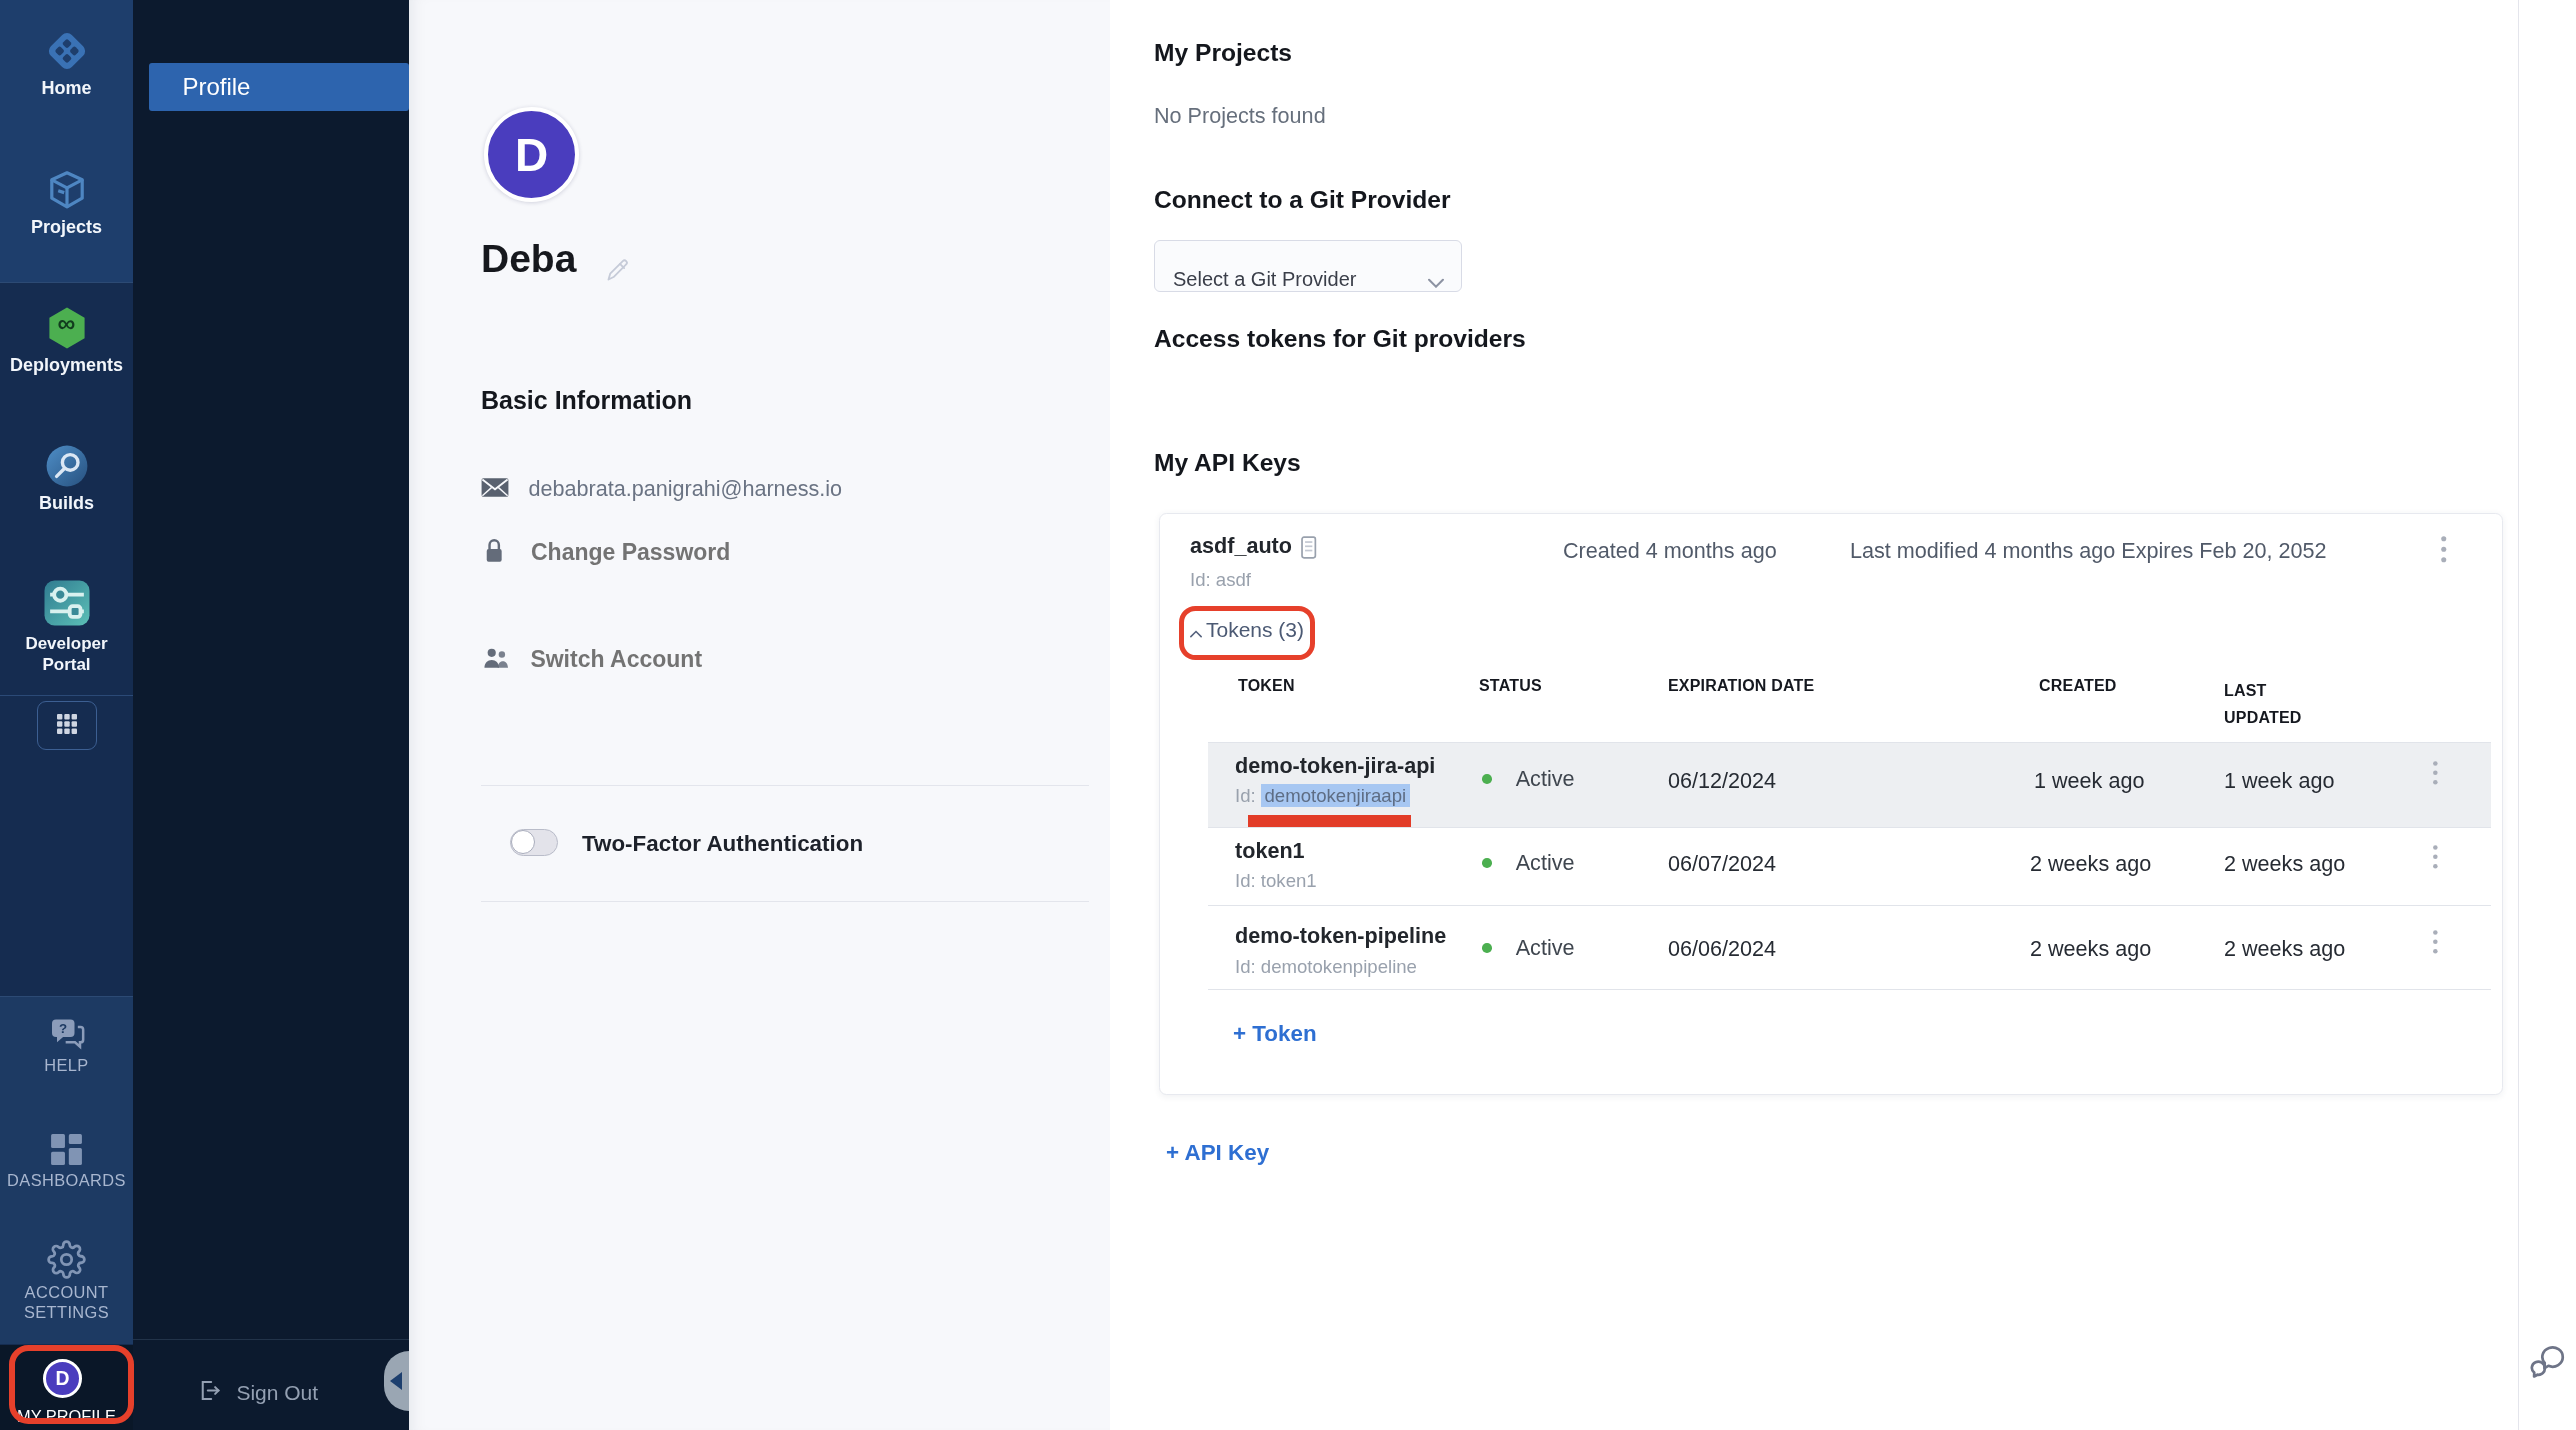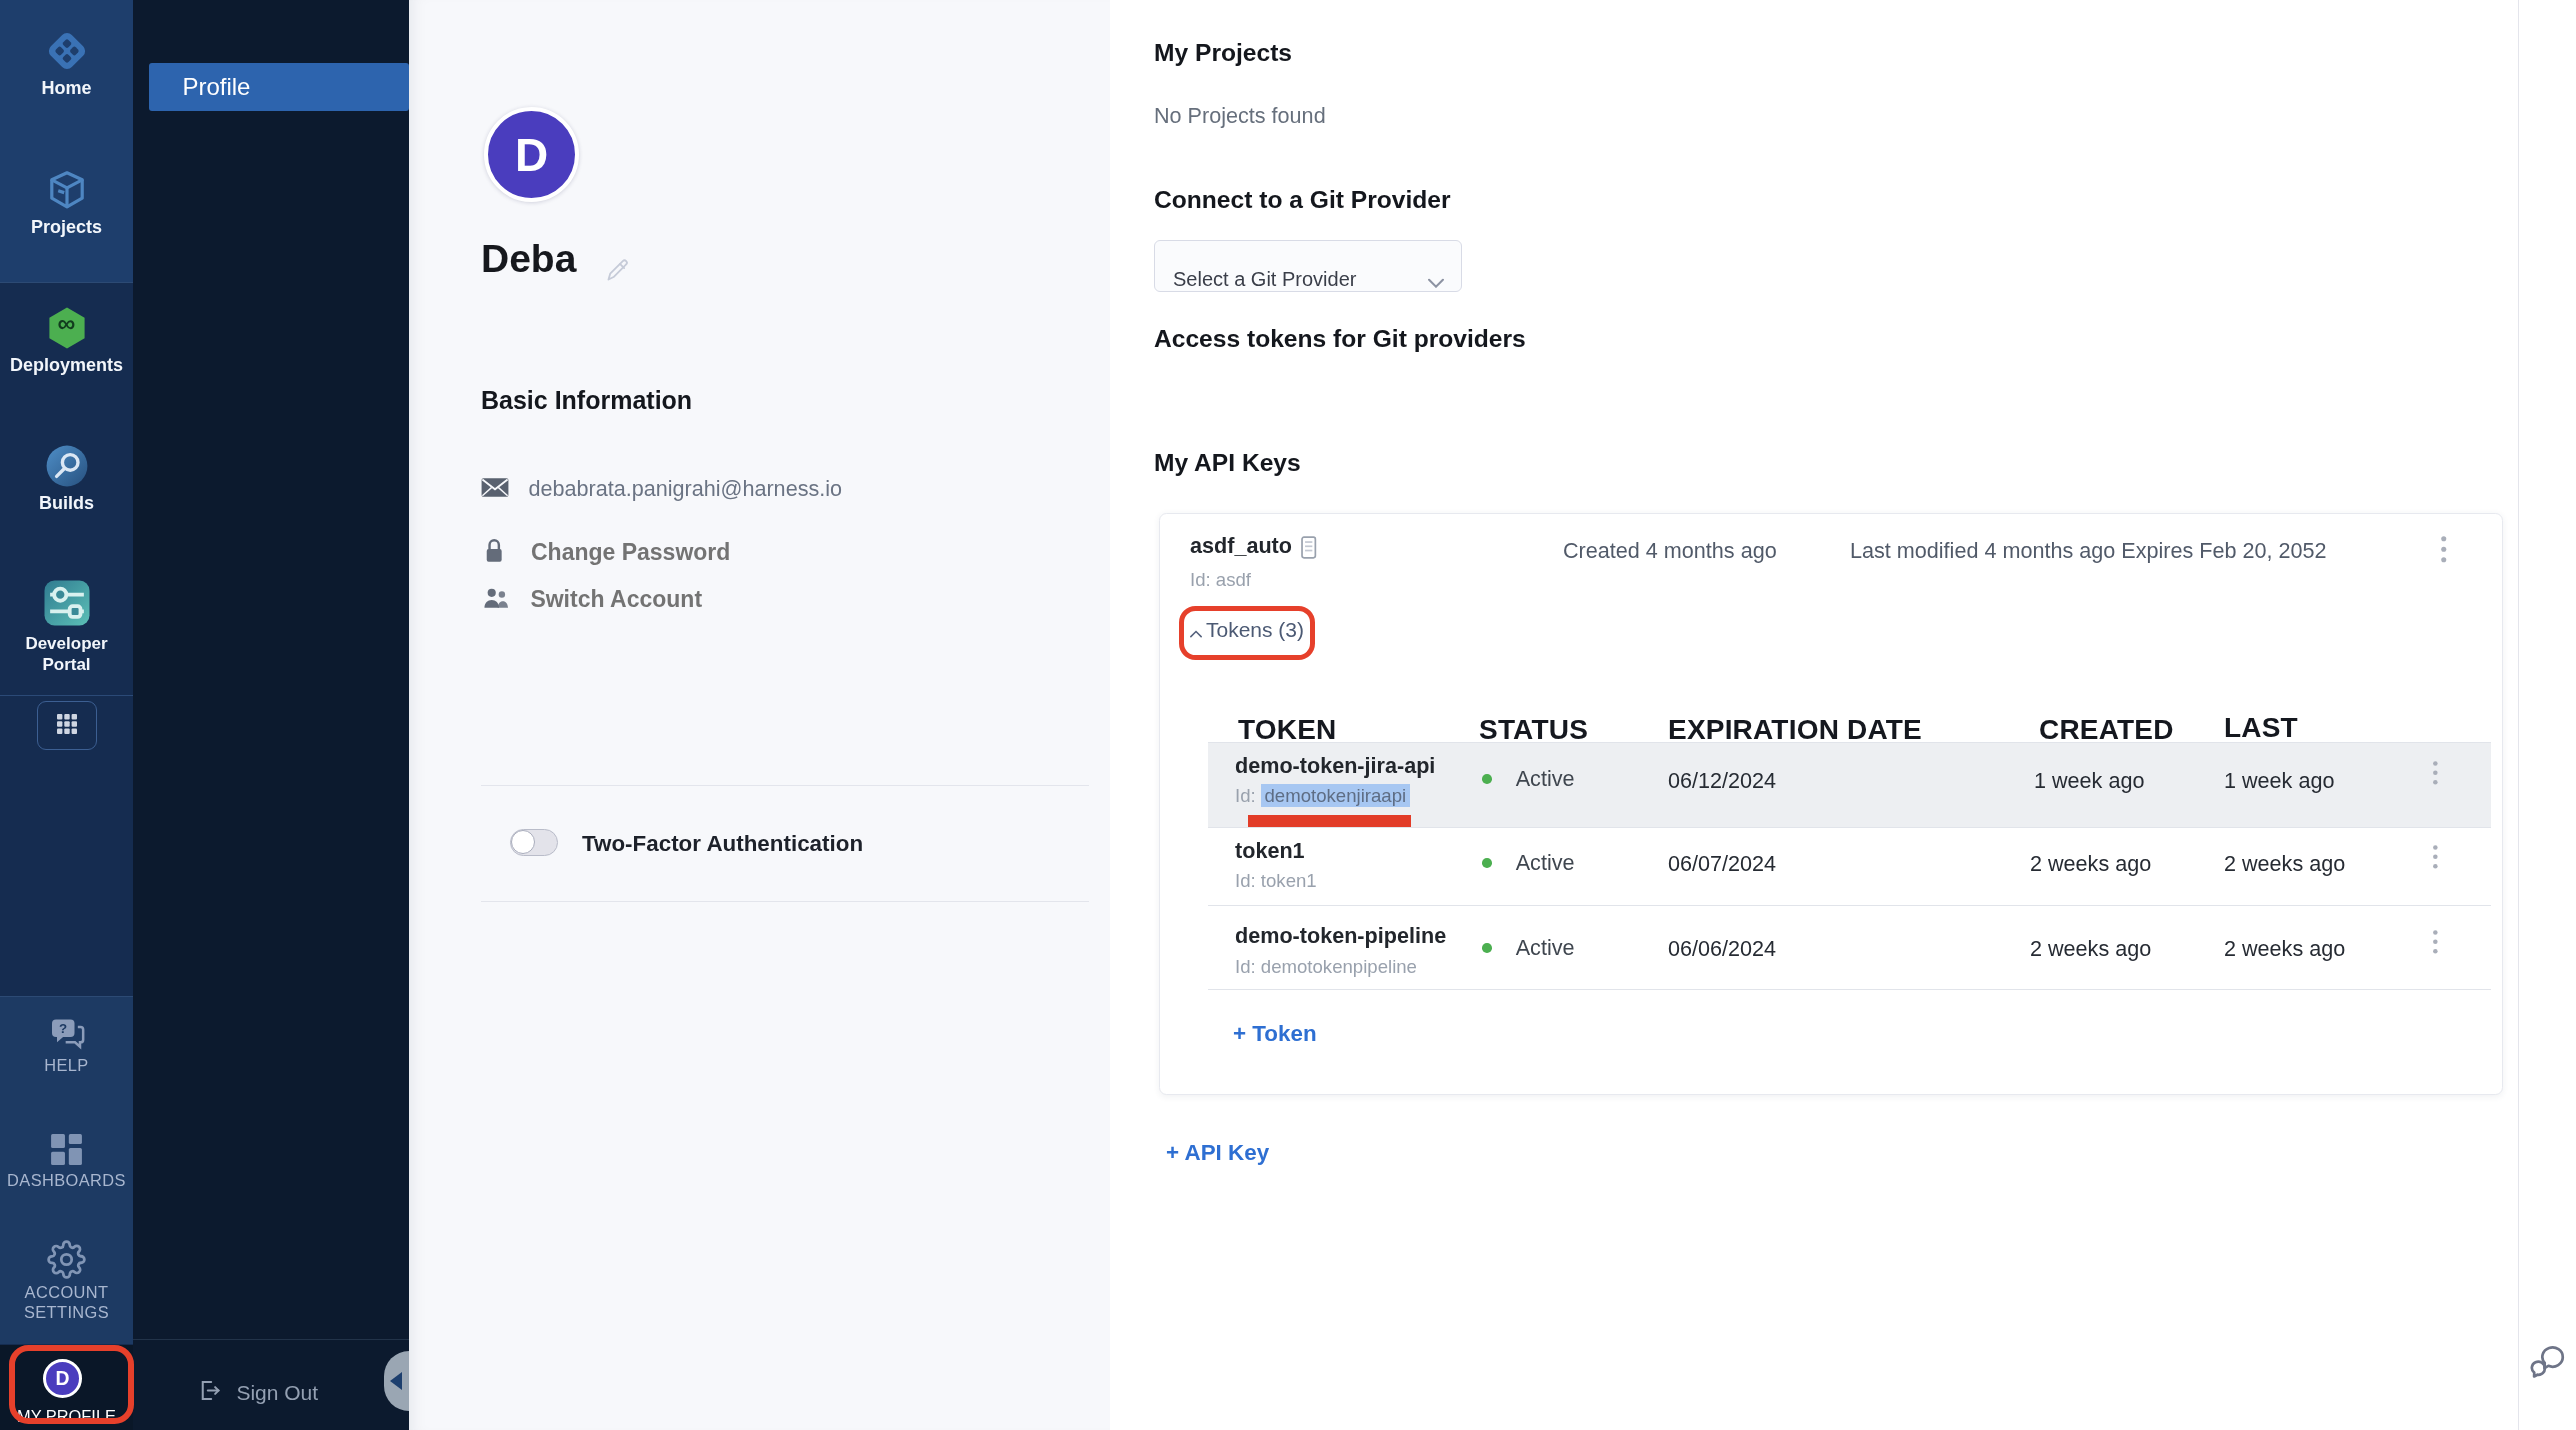--- a/index.html
+++ b/index.html
@@ -70,21 +70,21 @@
 
   
   .card{position:absolute;left:49px;top:513px;width:1344px;height:582px;background:#fff;
         border:0.7px solid #e7e9ef;border-radius:7.5px;box-shadow:0 1.5px 6px rgba(40,50,80,.07);}
   .key-name{position:absolute;left:30px;top:19.4px;font-size:21.6px;font-weight:700;color:#22262c;}
   .key-id{position:absolute;left:30px;top:55px;font-size:18.6px;color:#99a1ad;}
   .key-meta{position:absolute;top:24px;font-size:21.6px;color:#515a69;}
   .tokens-toggle{position:absolute;left:46px;top:104px;font-size:21px;color:#4c5a74;cursor:pointer;}
   .red-box-tokens{position:absolute;left:19.4px;top:92px;width:136px;height:54px;
                   border:5.2px solid #e6402b;border-radius:16.4px;z-index:40;pointer-events:none;}
-  .th{position:absolute;top:163px;font-size:28px;font-weight:700;color:#15181f;letter-spacing:0.2px;margin-top:37px;}
+  .th{position:absolute;top:163px;font-size:16px;font-weight:700;color:#15181f;letter-spacing:0.2px;}
   .card-divider{position:absolute;left:48px;width:1283px;height:0.7px;background:#e1e4ea;}
   .row-hl{position:absolute;left:48px;top:229px;width:1283px;height:84px;background:#edeff2;}
   .tok-name{position:absolute;left:75px;font-size:21.6px;font-weight:700;color:#22262c;}
   .tok-id{position:absolute;left:75px;font-size:18.6px;color:#99a1ad;}
   .tok-id .sel{background:#a7c7f2;color:#5e6d84;padding:0.7px 3.7px;}
   .cell{position:absolute;font-size:21.6px;color:#262b33;}
   .status{position:absolute;display:flex;align-items:center;gap:24px;font-size:21.6px;color:#3f464f;}
   .dot{width:9.7px;height:9.7px;border-radius:50%;background:#4caf50;}
   .kebab{position:absolute;cursor:pointer;}
   .red-underline{position:absolute;left:88px;top:301px;width:163px;height:12px;background:#e23c28;
@@ -288,21 +288,21 @@
     <div class="info-row" style="top:537px;">
       <span style="margin-left:2.2px;">
         <svg width="22.4" height="27" viewBox="0 0 24 28">
           <path d="M7 13V8a5 5 0 0110 0v5" fill="none" stroke="#646c7a" stroke-width="2.6"></path>
           <rect x="4" y="12.5" width="16" height="13.5" rx="2" fill="#646c7a"></rect>
         </svg>
       </span>
       <span class="link" style="margin-left:6px;">Change Password</span>
     </div>
 
-    <div class="info-row" style="top:586px;">
+    <div class="info-row" style="top:646px;">
       <span>
         <svg width="30" height="24" viewBox="0 0 28 22" fill="#646c7a">
           <circle cx="10" cy="6.2" r="3.8"></circle>
           <path d="M3.2 20c0-4.4 3-7.2 6.8-7.2s6.8 2.8 6.8 7.2z"></path>
           <circle cx="19.5" cy="7.8" r="3" opacity=".85"></circle>
           <path d="M15.5 20c.4-3.6 2.1-6 5-6 2.6 0 4.3 2.2 4.7 6z" opacity=".85"></path>
         </svg>
       </span>
       <span class="link">Switch Account</span>
     </div>

